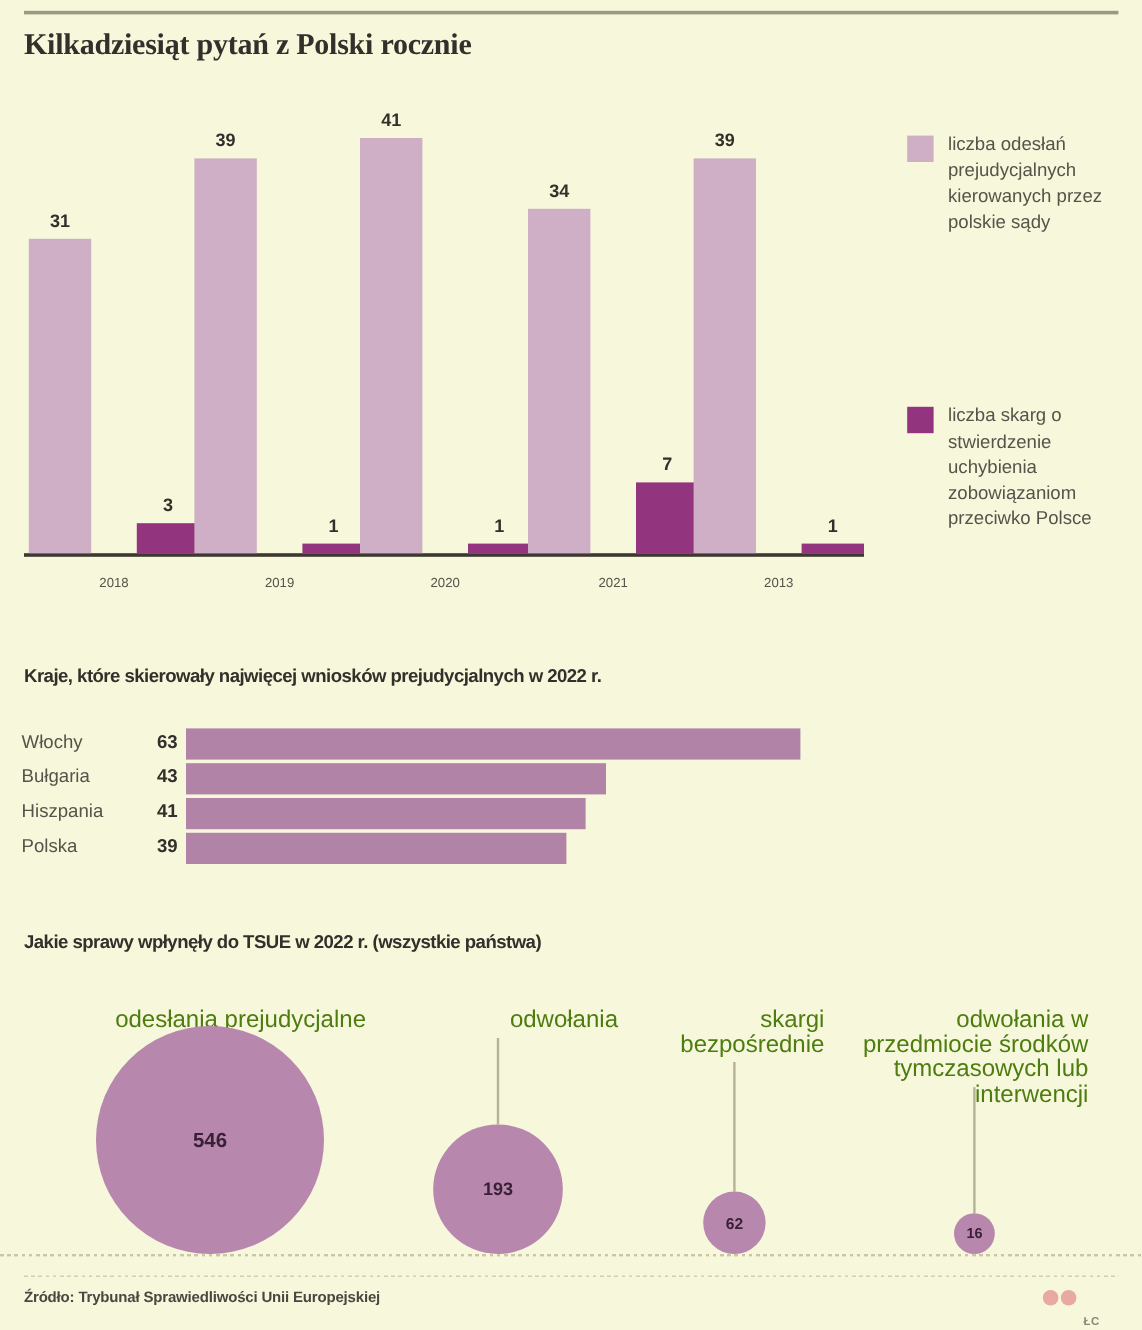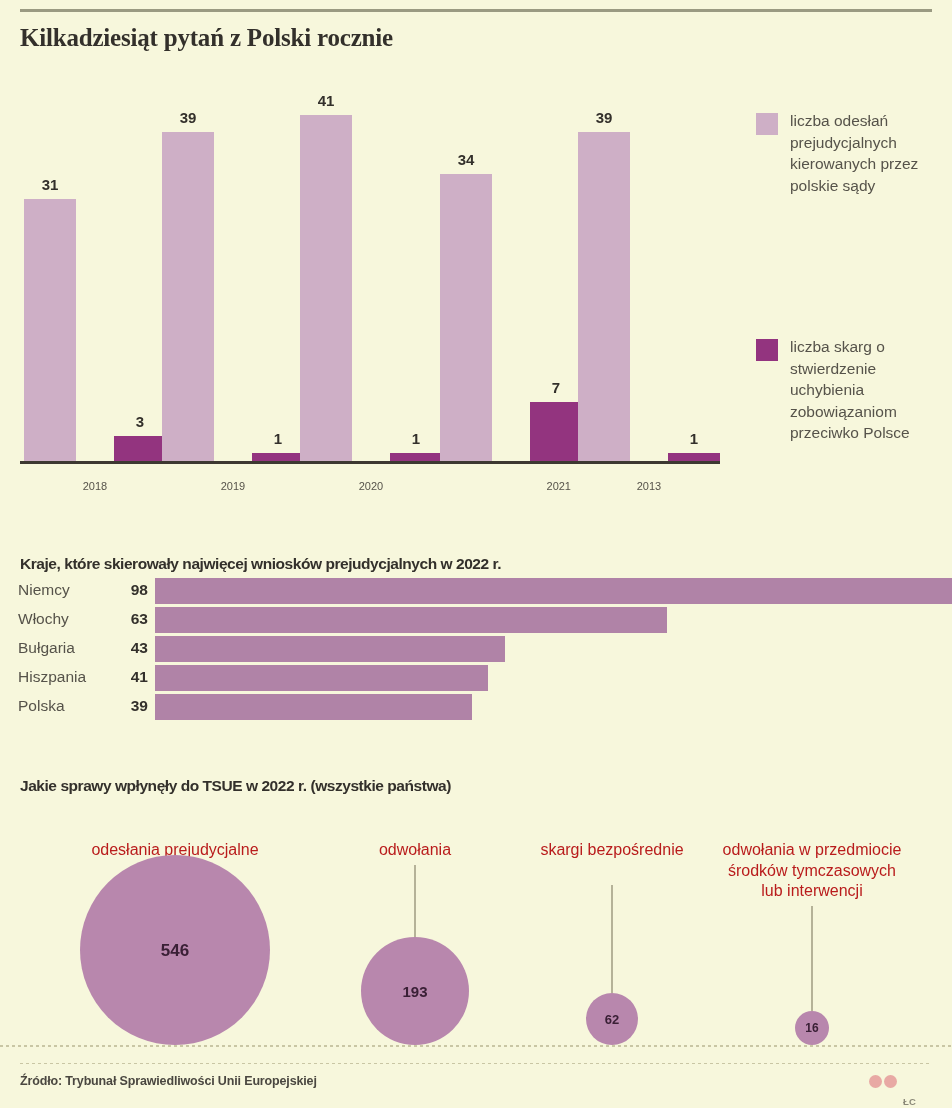--- a/index.html
+++ b/index.html
@@ -176,24 +176,24 @@
     position: absolute;
     left: 0;
     top: 245px;
     width: 952px;
     height: 2px;
     background-image: repeating-linear-gradient(to right, #c9c6a4 0 3px, transparent 3px 6px);
   }
   .bubble-label {
     position: absolute;
     top: 0;
-    text-align: center;
-    font-size: 16px;
+    text-align: right;
+    font-size: 20px;
     line-height: 20.5px;
-    color: #b91c1c;
+    color: #4d7c0f;
   }
   .bubble-stem {
     position: absolute;
     width: 2px;
     background: #b5b298;
   }
   .bubble-circle {
     position: absolute;
     border-radius: 50%;
     background: #b887ad;
@@ -290,21 +290,21 @@
         <div class="col-bar dark" style="left: 90px; width: 52px; height: 8px;"></div>
         <div class="col-value" style="bottom: 15px; left: 90px; width: 52px;">1</div>
       </div>
       <div class="col-cat" style="left: 311px;">2020</div>
       <div class="col-group" style="left: 440px; width: 142px;">
         <div class="col-bar light" style="left: 0px; width: 52px; height: 287px;"></div>
         <div class="col-value" style="bottom: 294px; left: 0px; width: 52px;">34</div>
         <div class="col-bar dark" style="left: 90px; width: 52px; height: 59px;"></div>
         <div class="col-value" style="bottom: 66px; left: 90px; width: 52px;">7</div>
       </div>
-      <div class="col-cat" style="left: 451px; text-align: right;">2021</div>
+      <div class="col-cat" style="left: 451px;">2021</div>
       <div class="col-group" style="left: 578px; width: 142px;">
         <div class="col-bar light" style="left: 0px; width: 52px; height: 329px;"></div>
         <div class="col-value" style="bottom: 336px; left: 0px; width: 52px;">39</div>
         <div class="col-bar dark" style="left: 90px; width: 52px; height: 8px;"></div>
         <div class="col-value" style="bottom: 15px; left: 90px; width: 52px;">1</div>
       </div>
       <div class="col-cat" style="left: 589px;">2013</div>
     </div>
 
   <div class="legend-item" id="legend-0">
@@ -312,25 +312,20 @@
     <span class="legend-text">liczba odesłań prejudycjalnych kierowanych przez polskie sądy</span>
   </div>
   <div class="legend-item" id="legend-1">
     <span class="legend-swatch dark"></span>
     <span class="legend-text">liczba skarg o stwierdzenie uchybienia zobowiązaniom przeciwko Polsce</span>
   </div>
 
   <div class="section-heading" id="heading-countries">Kraje, które skierowały najwięcej wniosków prejudycjalnych w 2022 r.</div>
 
   <div id="hbar-chart">
-      <div class="hbar-row" style="top: 0px;">
-        <span class="hbar-label">Niemcy</span>
-        <span class="hbar-value">98</span>
-        <span class="hbar-fill" style="width: 797px;"></span>
-      </div>
       <div class="hbar-row" style="top: 29px;">
         <span class="hbar-label">Włochy</span>
         <span class="hbar-value">63</span>
         <span class="hbar-fill" style="width: 512px;"></span>
       </div>
       <div class="hbar-row" style="top: 58px;">
         <span class="hbar-label">Bułgaria</span>
         <span class="hbar-value">43</span>
         <span class="hbar-fill" style="width: 350px;"></span>
       </div>

